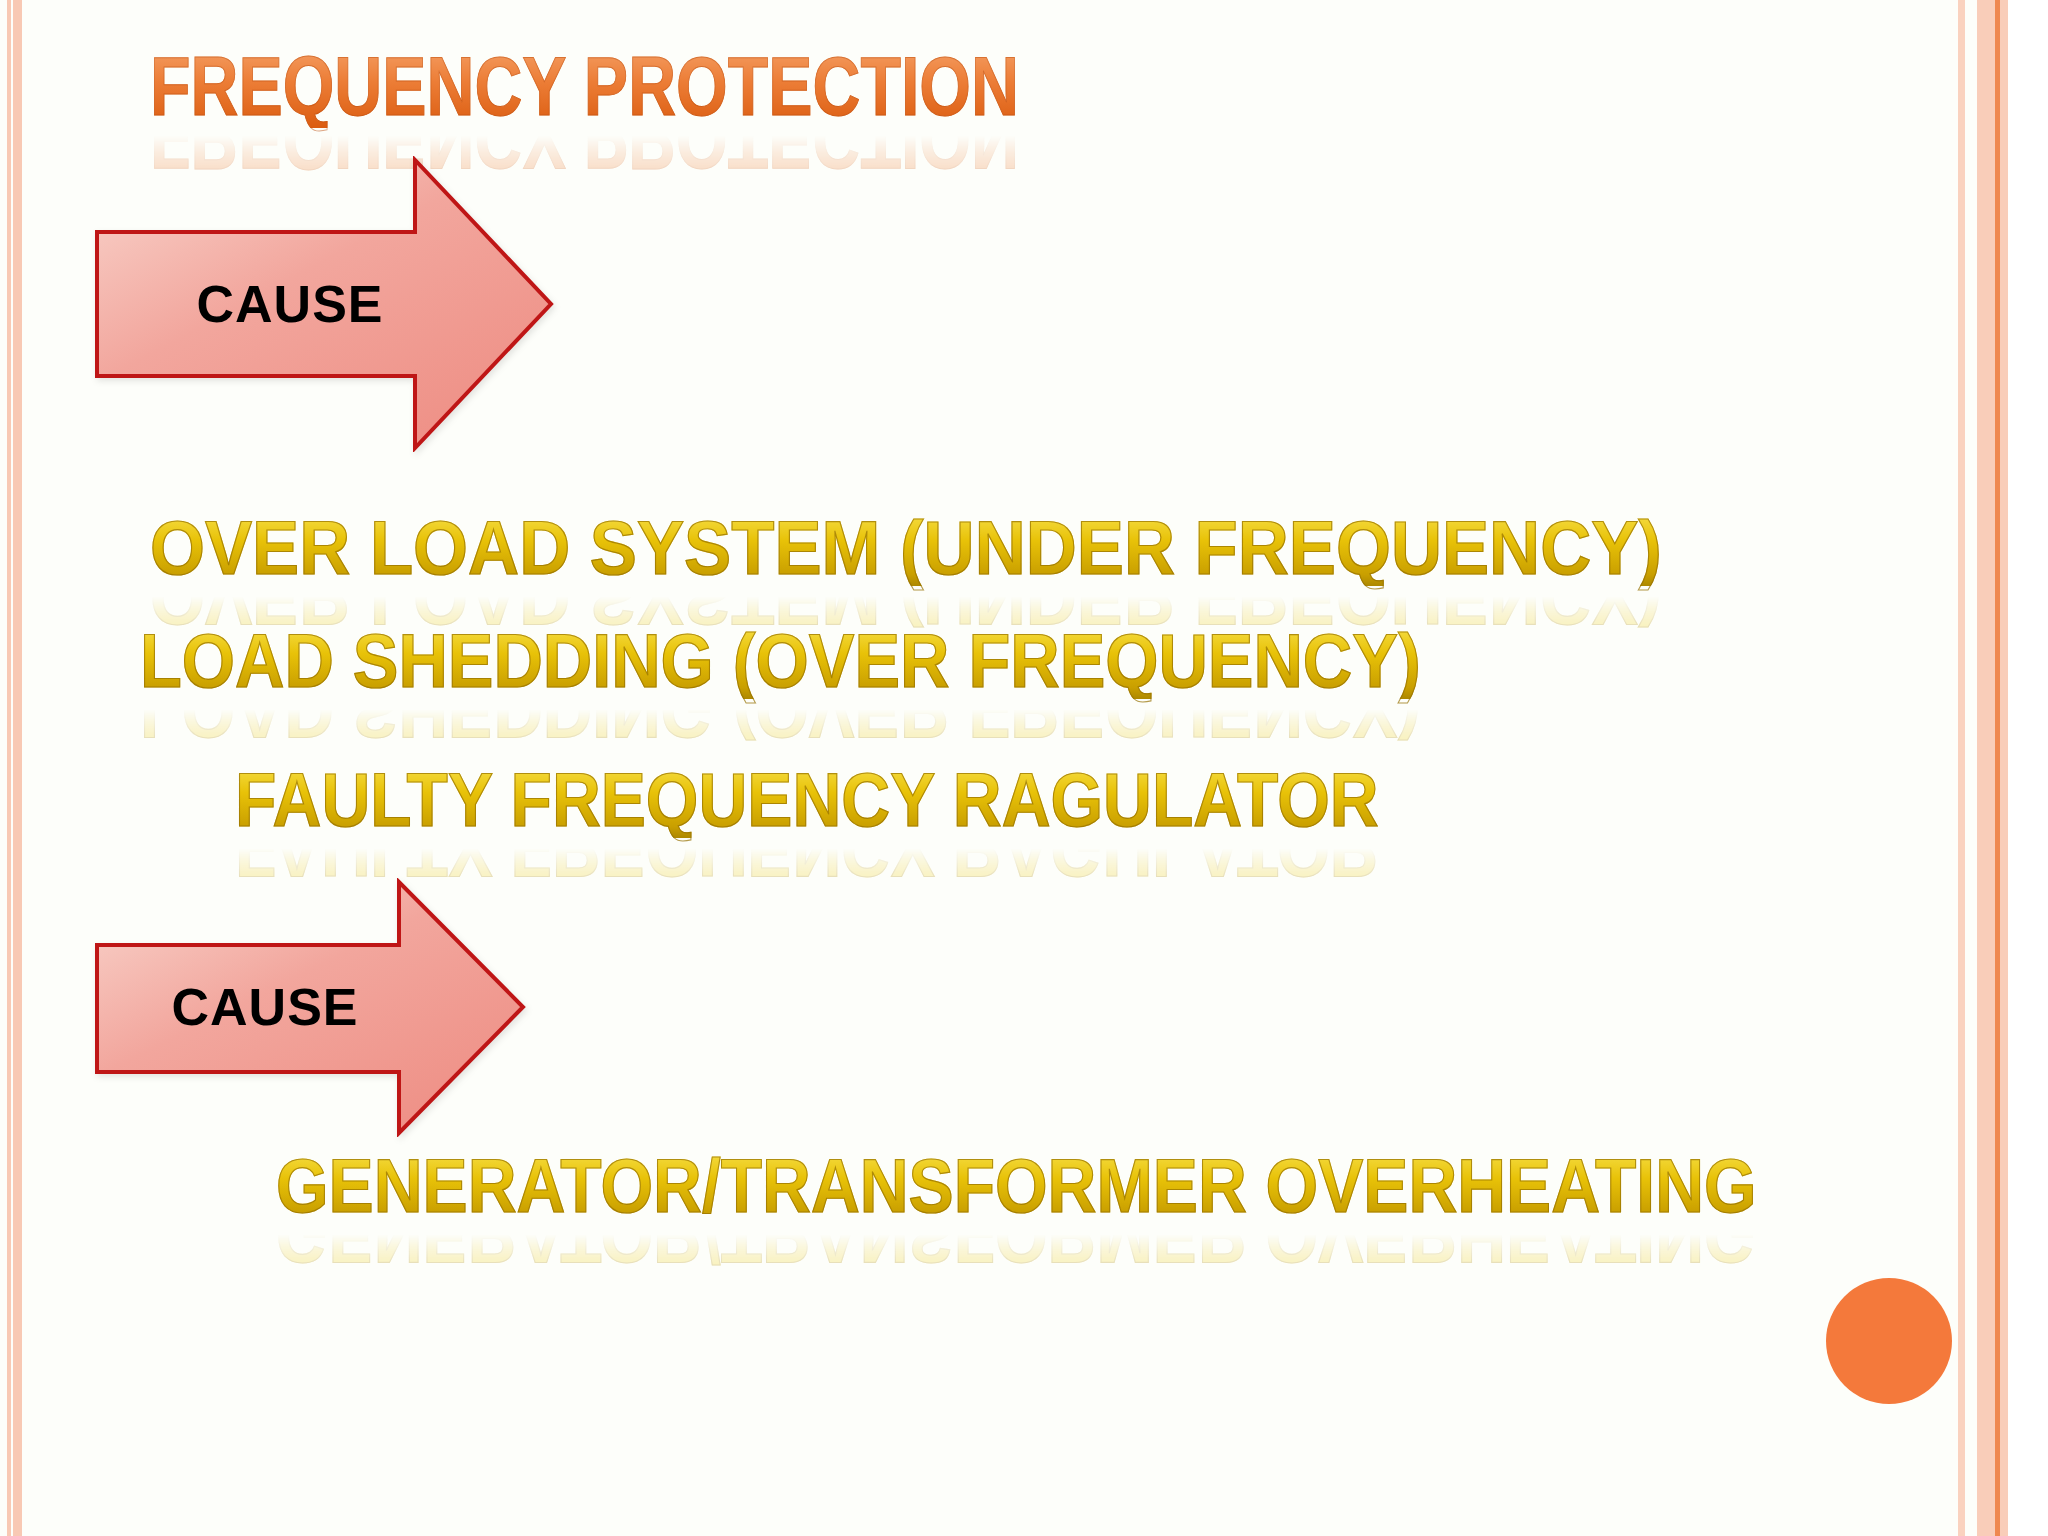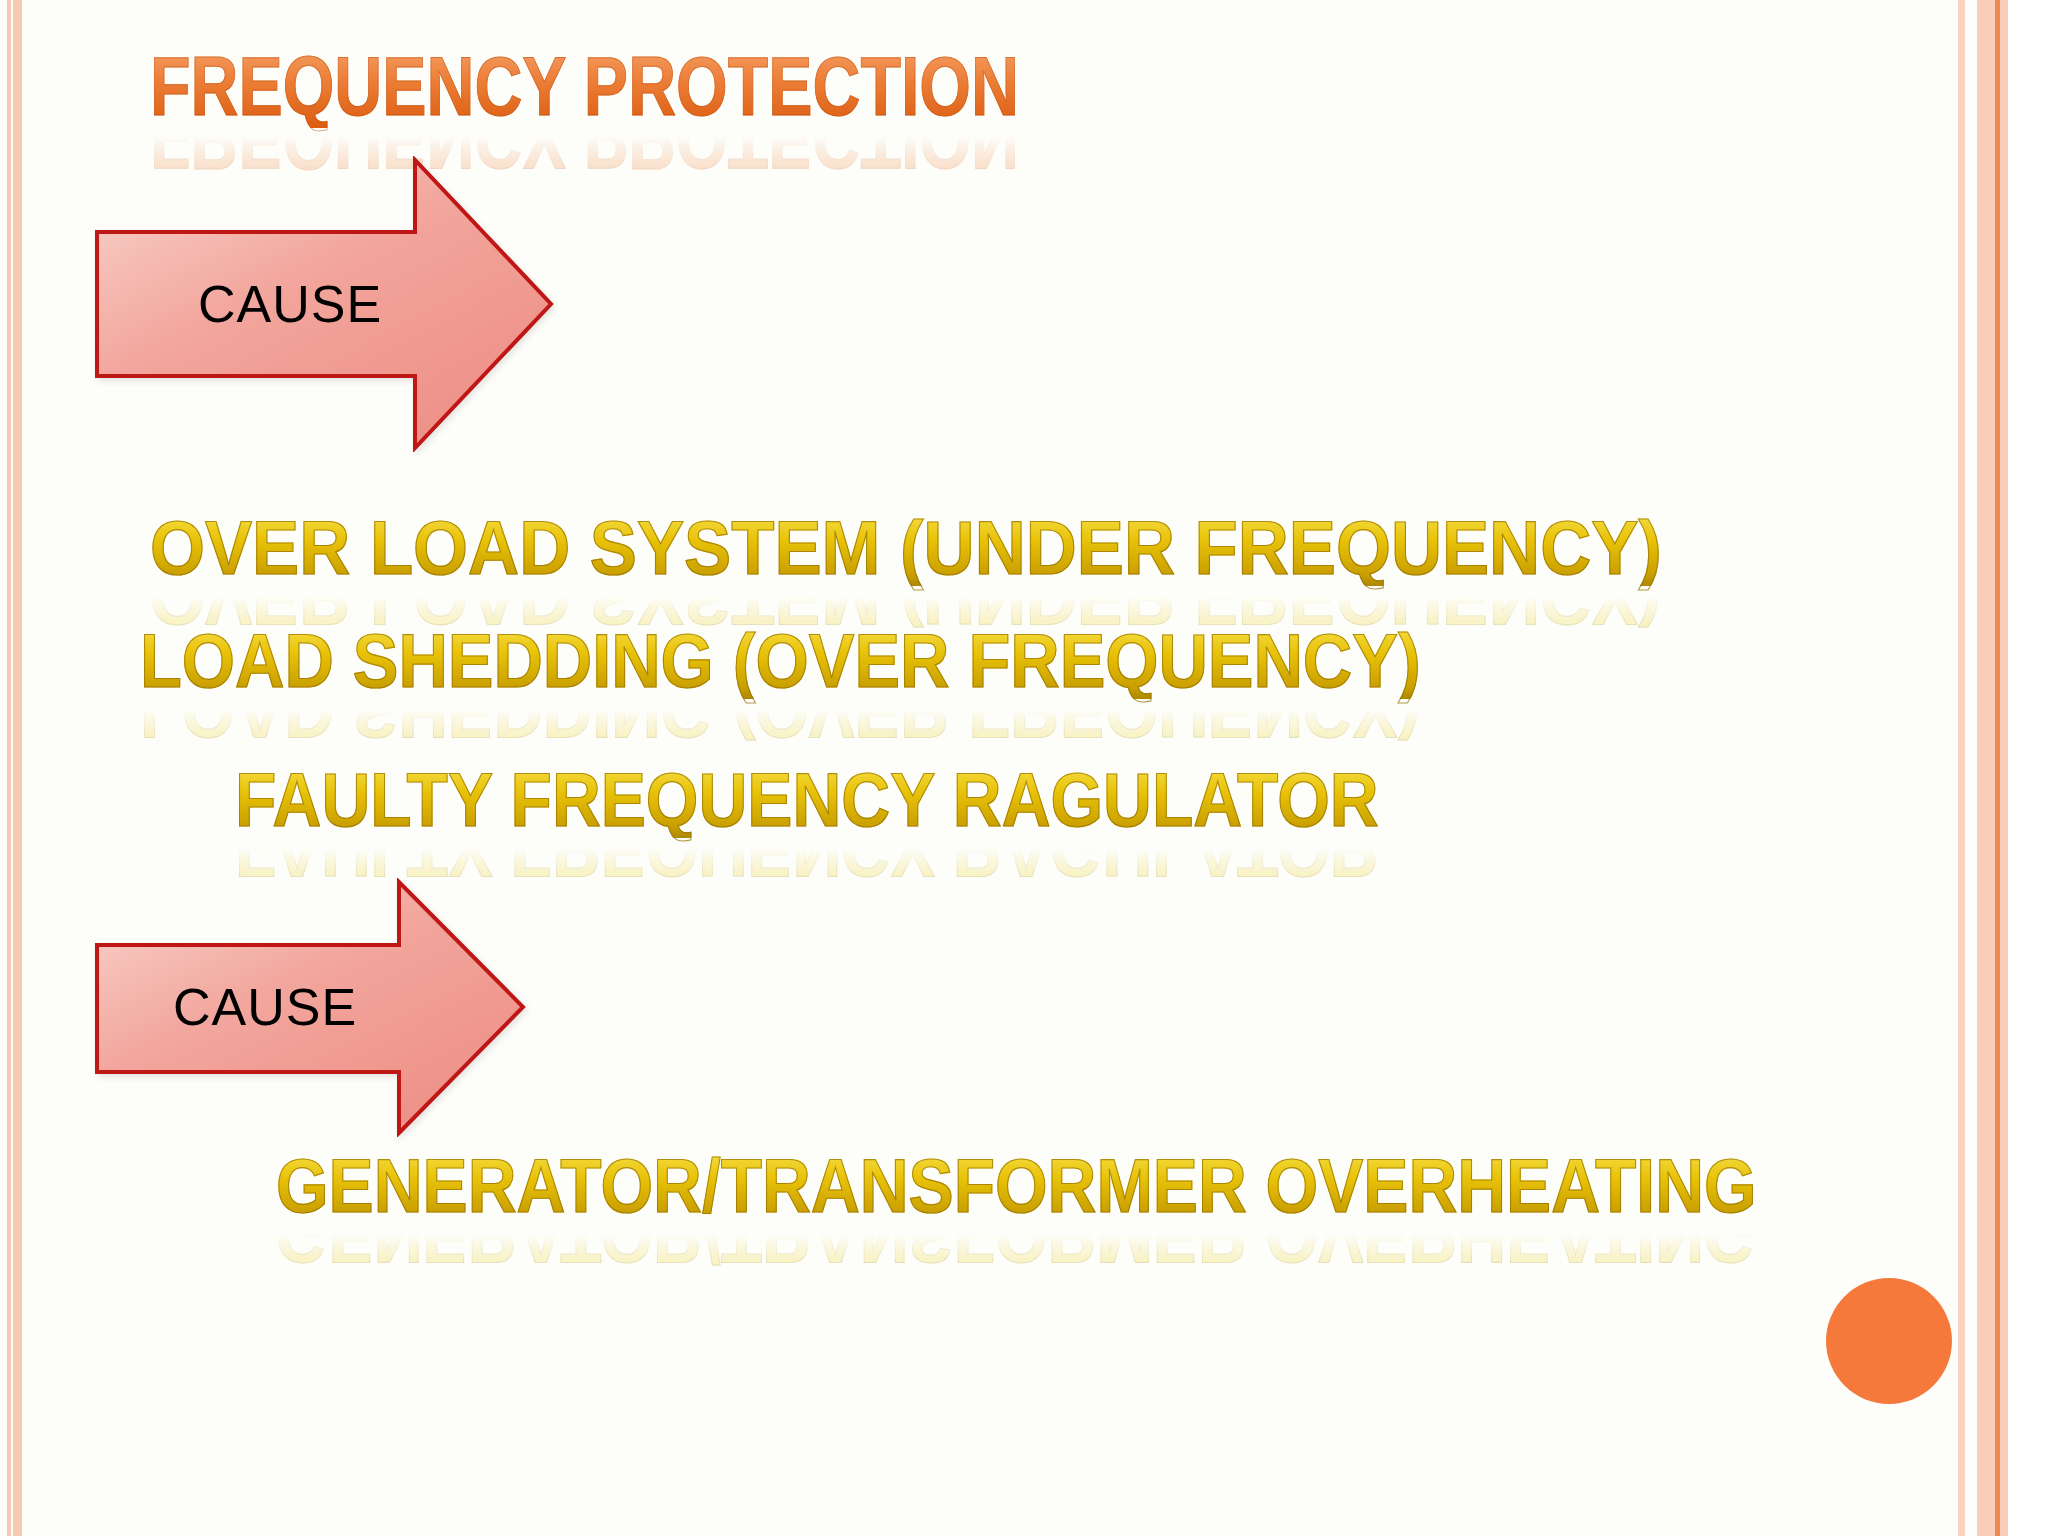--- a/index.html
+++ b/index.html
@@ -42,21 +42,21 @@
   .gold.c1 { left:150px; top:510px;  transform:scaleX(0.93); }
   .gold.c2 { left:140px; top:623px;  transform:scaleX(0.90); }
   .gold.c3 { left:235px; top:762px;  transform:scaleX(0.89); }
   .gold.e1 { left:276px; top:1148px; transform:scaleX(0.89); }
 
   
   .arrow-wrap { position:absolute; }
   .arrow-wrap svg { display:block; filter:drop-shadow(2px 3px 3px rgba(0,0,0,0.10)); }
   .arrow-label {
     position:absolute; display:flex; align-items:center; justify-content:center;
-    font-size:52px; color:#000; letter-spacing:1px;
+    font-size:52px; color:#000; letter-spacing:1px;font-weight:bold;
   }
   .cause-label  { left:100px; top:230px; width:380px; height:147px; }
   .effect-label { left:100px; top:943px; width:330px; height:127px; }
 
   
   .circle {
     position:absolute; left:1826px; top:1278px; width:126px; height:126px;
     border-radius:50%; background:#F4793B;
   }
 </style>

